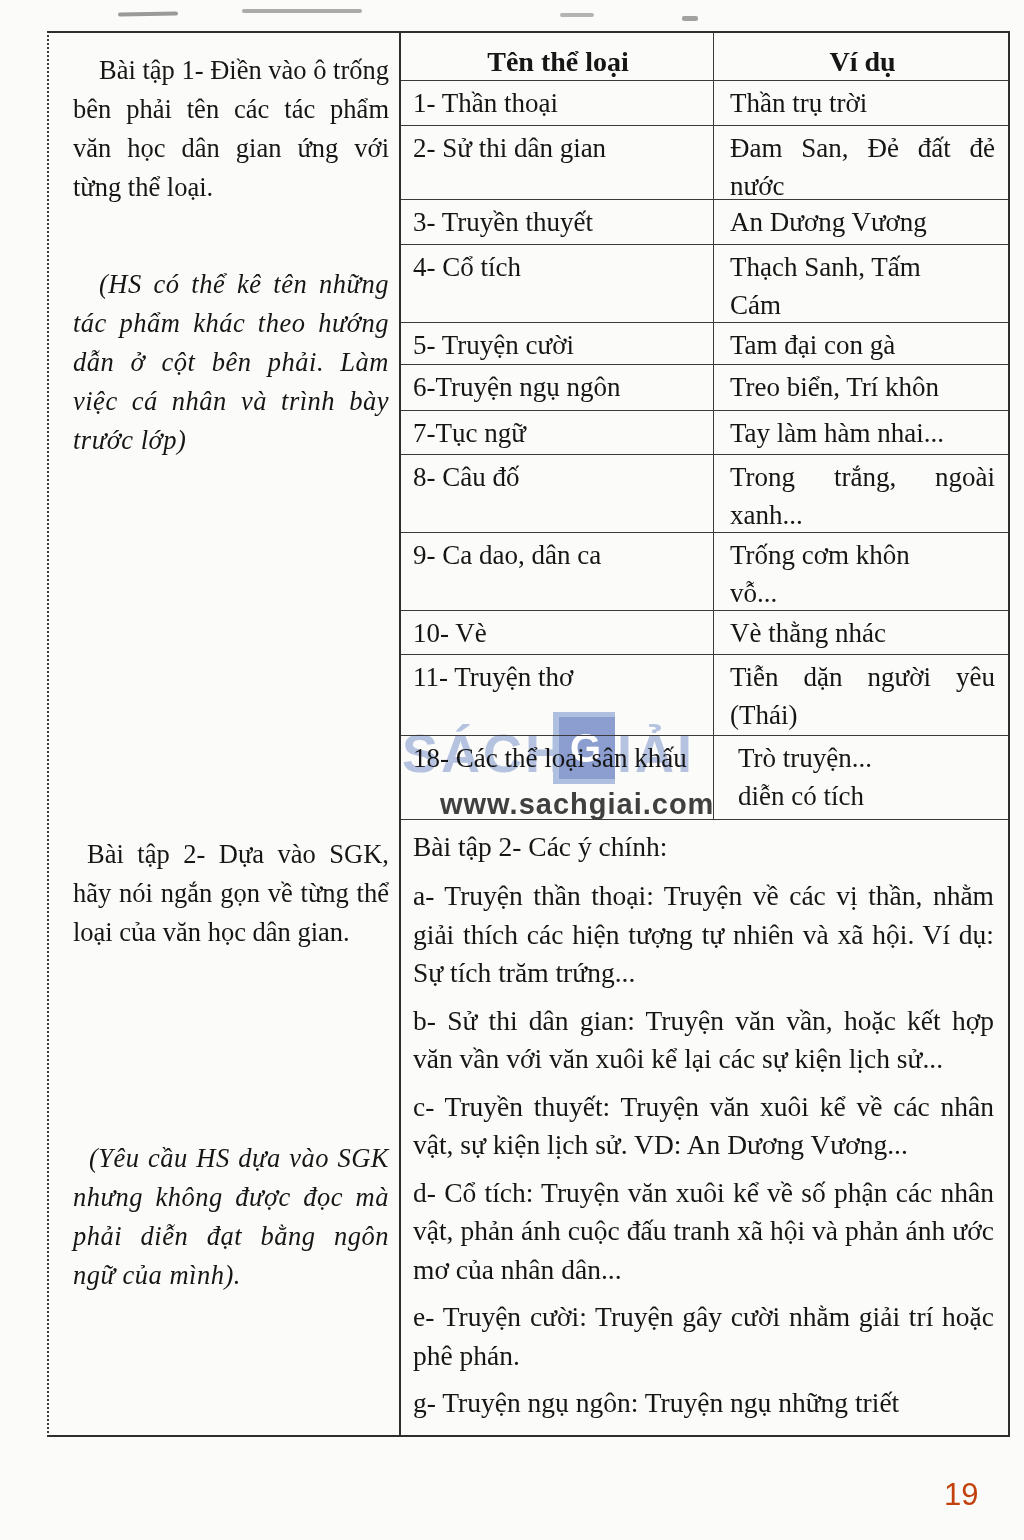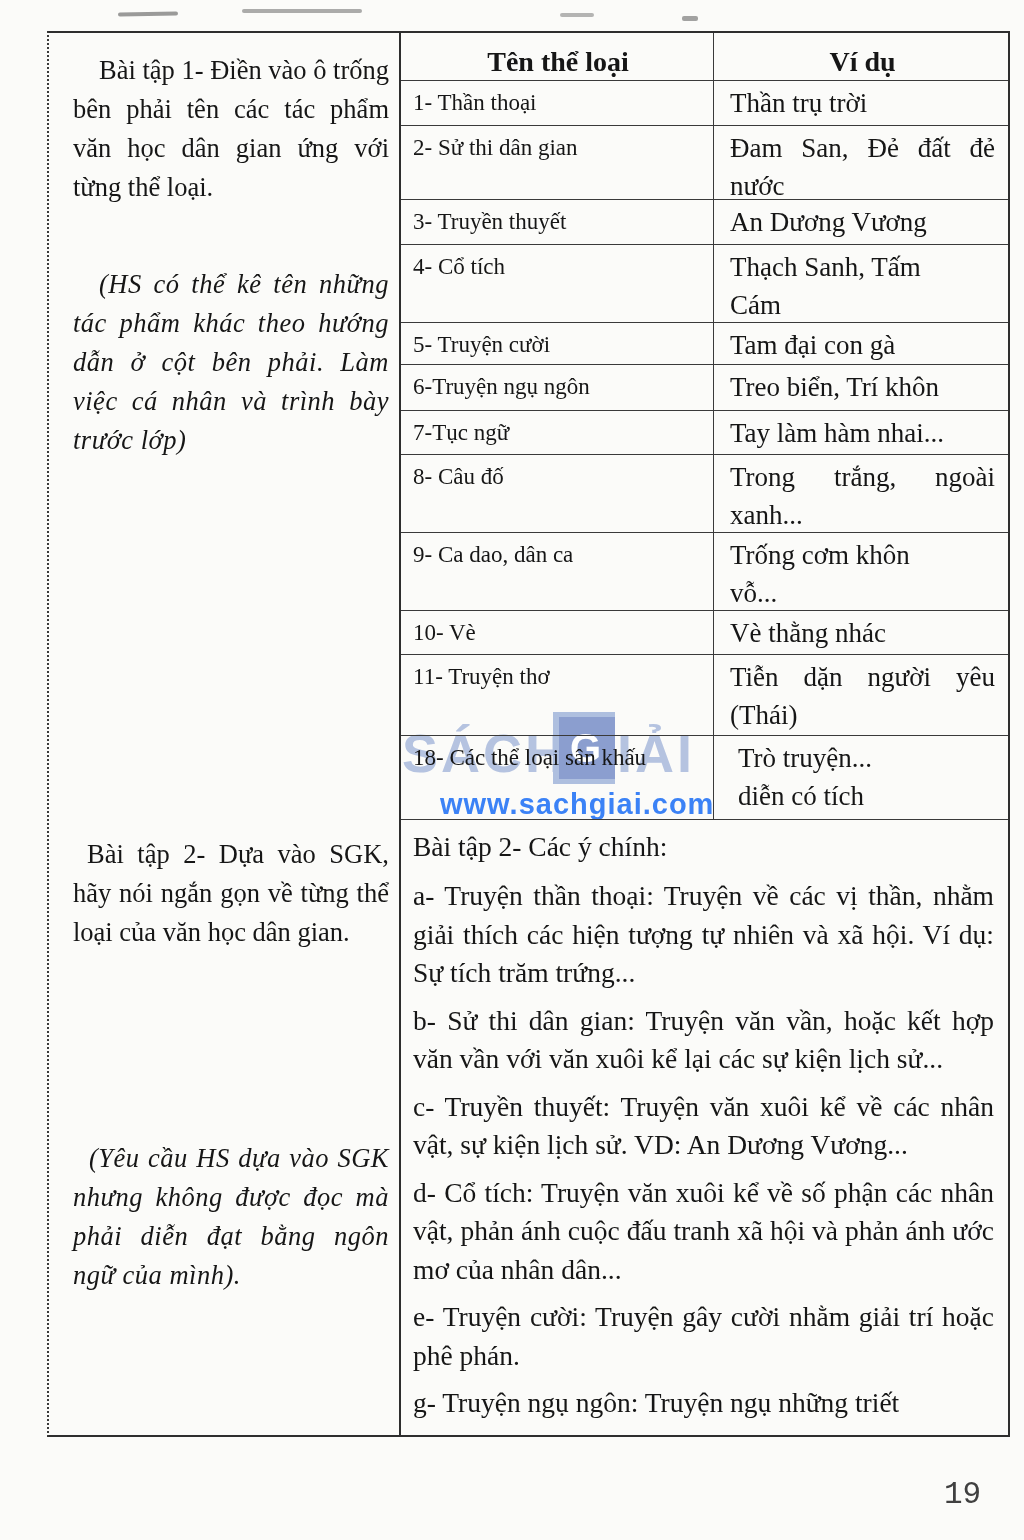--- a/index.html
+++ b/index.html
@@ -14,53 +14,53 @@
   
   .watermark{position:absolute;left:402px;top:712px;z-index:0;}
   .wm-row{display:flex;align-items:flex-end;font-family:"Liberation Sans",sans-serif;
           font-weight:bold;font-size:54px;color:#b5c3e0;letter-spacing:3px;}
   .wm-logo{width:62px;height:72px;background:#8b9ecf;color:#ffffff;
            display:flex;align-items:center;justify-content:center;
            font-size:40px;margin:0 2px 0 -14px;border-left:6px solid #aebfdf;
            border-top:5px solid #aebfdf;border-bottom:5px solid #aebfdf;
            box-sizing:border-box;}
   .wm-url{font-family:"Liberation Sans",sans-serif;font-weight:bold;
-          font-size:29px;color:#3b82f6;letter-spacing:1px;margin:4px 0 0 38px;}
+          font-size:29px;color:#404040;letter-spacing:1px;margin:4px 0 0 38px;}
   
   .frame{
     position:absolute;left:47px;top:31px;width:959px;height:1402px;
     border:2px solid #2e2e2e;border-left:2px dotted #3a3a3a;
     display:flex;z-index:1;background:transparent;
   }
   .left-col{width:352px;border-right:2px solid #2e2e2e;box-sizing:border-box;
             position:relative;}
   .right-col{flex:1;display:flex;flex-direction:column;}
   
   .lblock{position:absolute;left:24px;right:10px;font-size:26.5px;line-height:39px;
           text-align:justify;}
   .lb1{top:18px;text-indent:26px;}
   .lb2{top:232px;font-style:italic;text-indent:26px;letter-spacing:.5px;}
   .lb3{top:802px;text-indent:14px;}
   .lb4{top:1106px;font-style:italic;text-indent:16px;letter-spacing:.5px;}
   
   .trow{display:flex;border-bottom:1.5px solid #3a3a3a;box-sizing:border-box;}
   .gcell{width:313px;border-right:1.5px solid #3a3a3a;box-sizing:border-box;
-         padding:3px 10px 0 12px;font-size:23px;line-height:38px;text-align:justify;}
+         padding:3px 10px 0 12px;font-size:27px;line-height:38px;text-align:justify;}
   .ecell{flex:1;padding:3px 13px 0 16px;font-size:27px;line-height:38px;
          white-space:pre-line;text-align:justify;box-sizing:border-box;}
   .spread{text-align:justify;text-align-last:auto;}
   .hrow .gcell,.hrow .ecell{font-weight:bold;text-align:center;padding-top:10px;
                             font-size:28px;white-space:normal;}
   
   .bt2cell{flex:1;padding:6px 14px 0 12px;box-sizing:border-box;}
   .bt2-title{font-size:27.5px;line-height:42px;}
   .bt2-item{font-size:27.5px;line-height:38.5px;text-align:justify;margin-top:9px;}
   
   .page-number{position:absolute;left:944px;top:1477px;z-index:2;
-               font-family:Liberation Mono, monospace;font-size:31px;color:#404040;}
+               font-family:Liberation Sans, sans-serif;font-size:31px;color:#c2410c;}
   .artifact{position:absolute;background:#4a4a4a;z-index:2;border-radius:2px;}
   .a1{left:118px;top:12px;width:60px;height:4px;opacity:.55;transform:rotate(-1deg);}
   .a2{left:242px;top:9px;width:120px;height:4px;opacity:.45;}
   .a3{left:560px;top:13px;width:34px;height:4px;opacity:.4;}
   .a4{left:682px;top:16px;width:16px;height:5px;opacity:.5;}
 </style>
 </head>
 <body>
 
 <div class="watermark">

